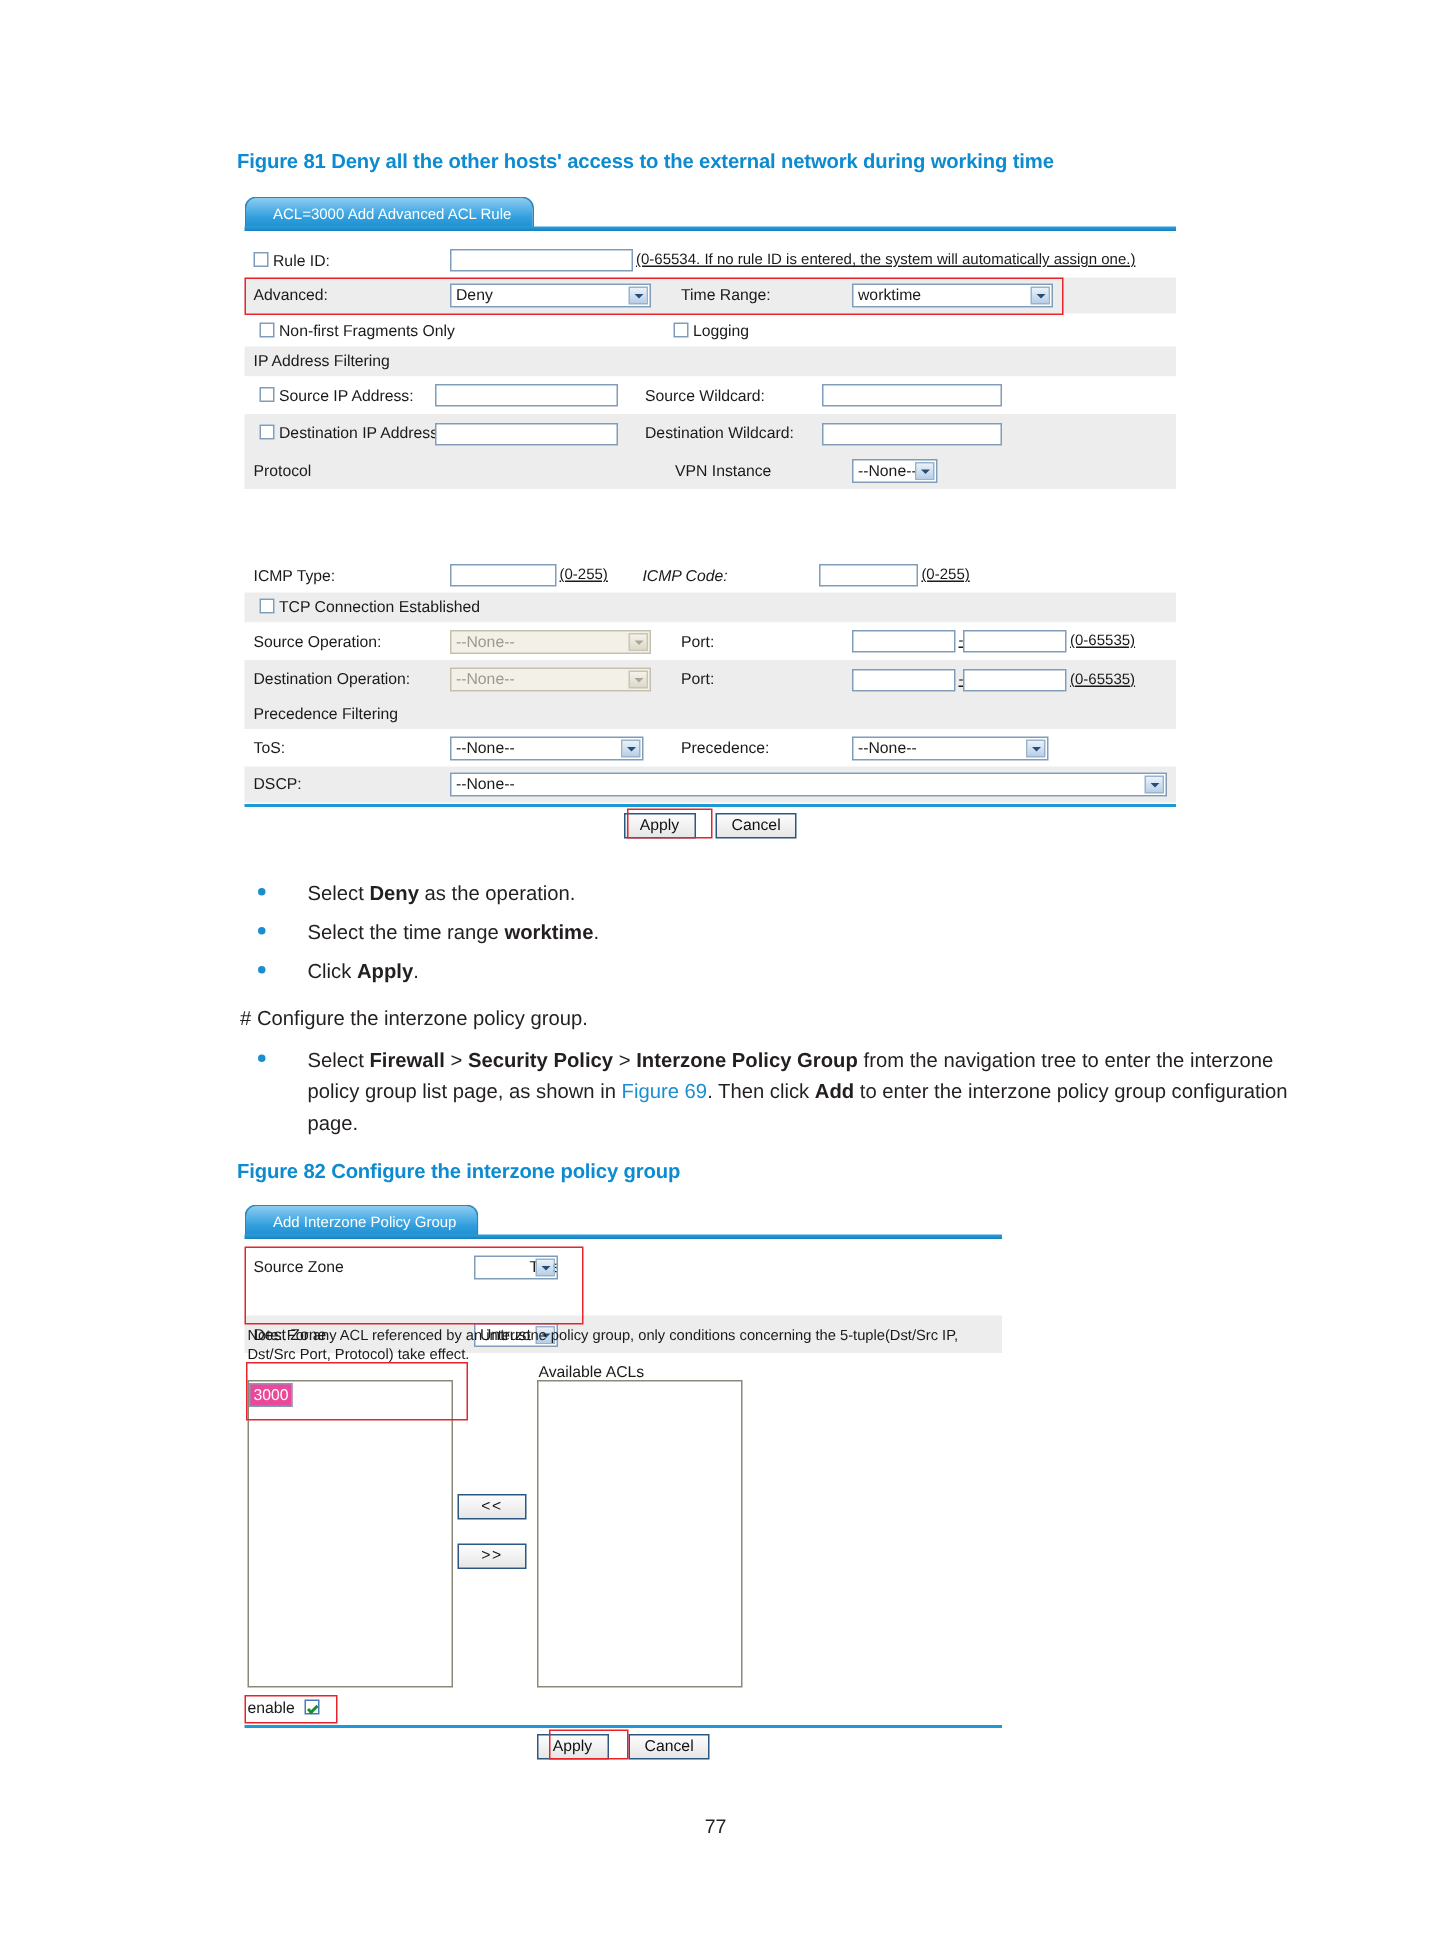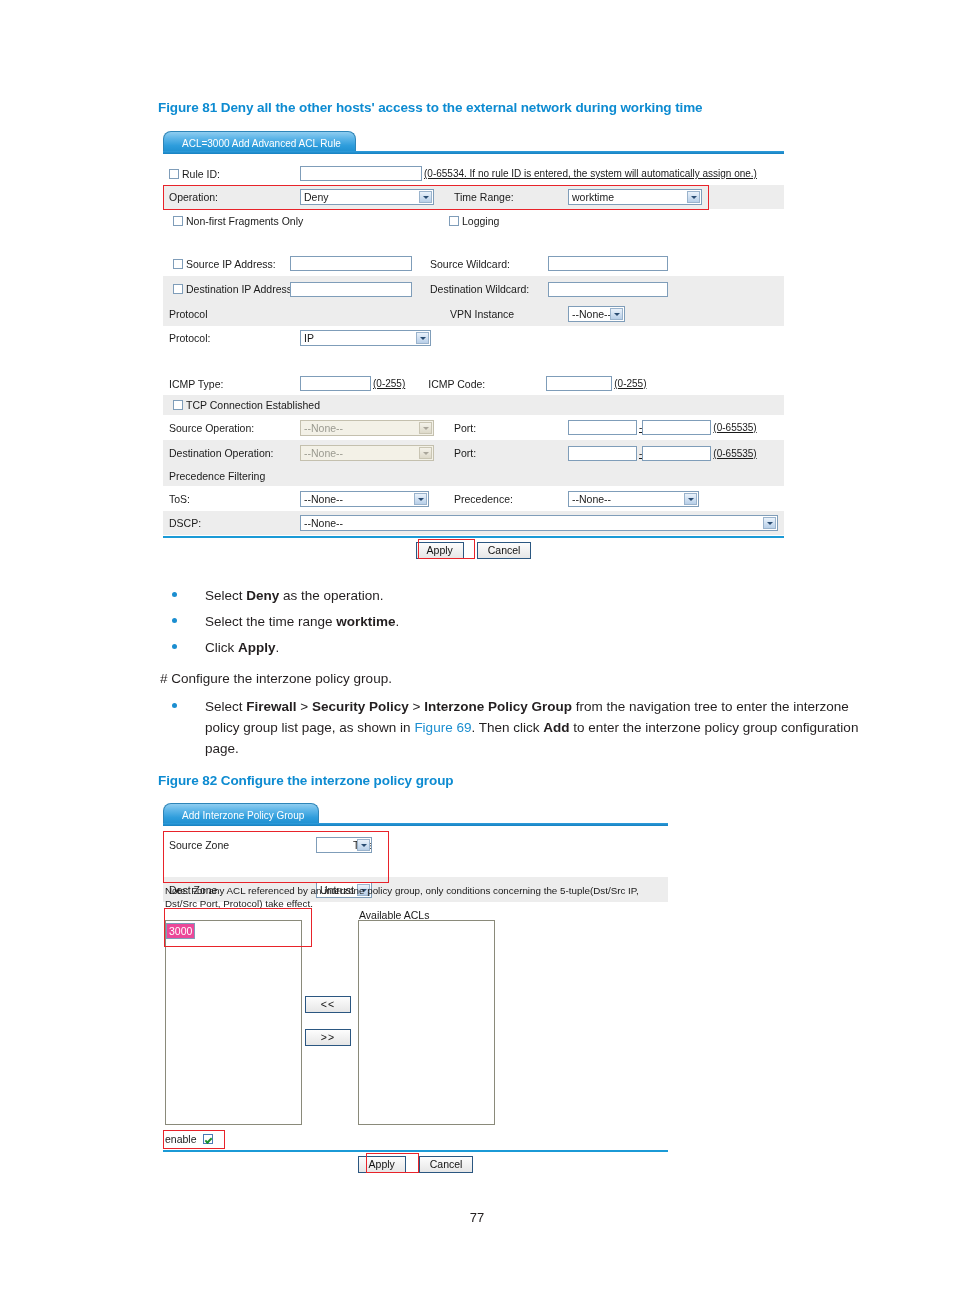--- a/index.html
+++ b/index.html
@@ -179,21 +179,21 @@
   <div class="row plain" style="left:163px;top:162px;width:621px;height:23px;position:absolute;">
     <div class="cell-label" style="width:137px;">
       <span class="cb"></span><span>Rule ID:</span>
     </div>
     <div style="width:0;"></div>
     <input class="tin" style="width: 122px;" type="text" value="">
     <span class="hint">(0-65534. If no rule ID is entered, the system will automatically assign one.)</span>
   </div>
 
   <div class="row alt" style="left:163px;top:185px;width:621px;height:24px;position:absolute;">
-    <div class="cell-label" style="width:137px;">Operation:</div>
+    <div class="cell-label" style="width:137px;">Advanced:</div>
     <div class="sel" style="width:134px;">
       <span>Deny</span>
       <span class="arw"></span>
     </div>
     <div style="width:14px;"></div>
     <div class="cell-label" style="width:120px;">Time Range:</div>
     <div class="sel" style="width:134px;">
       <span>worktime</span>
       <span class="arw"></span>
     </div>
@@ -202,20 +202,23 @@
 
   <div class="row plain" style="left:163px;top:210px;width:621px;height:21px;position:absolute;">
     <div class="cell-label indent" style="width:280px;">
       <span class="cb"></span><span>Non-first Fragments Only</span>
     </div>
     <div class="cell-label" style="width:200px;">
       <span class="cb"></span><span>Logging</span>
     </div>
   </div>
 
+  <div class="row section" style="left:163px;top:231px;width:621px;height:20px;position:absolute;">
+    <div class="cell-label">IP Address Filtering</div>
+  </div>
 
   <div class="row plain" style="left:163px;top:251px;width:621px;height:25px;position:absolute;">
     <div class="cell-label indent" style="width:127px;">
       <span class="cb"></span><span>Source IP Address:</span>
     </div>
     <input class="tin" style="width: 122px;" type="text" value="">
     <div style="width:12px;"></div>
     <div class="cell-label" style="width:124px;">Source Wildcard:</div>
     <input class="tin" style="width: 120px;" type="text" value="">
   </div>
@@ -232,35 +235,28 @@
 
   <div class="row section" style="left:163px;top:302px;width:621px;height:24px;position:absolute;">
     <div class="cell-label" style="width:281px;">Protocol</div>
     <div class="cell-label" style="width:124px;">VPN Instance</div>
     <div class="sel" style="width:57px;">
       <span>--None--</span>
       <span class="arw"></span>
     </div>
   </div>
 
-  <div class="row plain" style="left:163px;top:326px;width:621px;height:24px;position:absolute;">
-    <div class="cell-label" style="width:137px;">Protocol:</div>
-    <div class="sel" style="width:131px;">
-      <span>IP</span>
-      <span class="arw"></span>
-    </div>
-  </div>
 
 
   <div class="row plain" style="left:163px;top:372px;width:621px;height:23px;position:absolute;">
     <div class="cell-label" style="width:137px;">ICMP Type:</div>
     <input class="tin" style="width: 71px;" type="text" value="">
     <span class="hint">(0-255)</span>
     <div style="width:17px;"></div>
-    <div class="cell-label" style="width:124px;">ICMP Code:</div>
+    <div class="cell-label" style="width:124px;font-style:italic;">ICMP Code:</div>
     <input class="tin" style="width: 66px;" type="text" value="">
     <span class="hint">(0-255)</span>
   </div>
 
   <div class="row alt" style="left:163px;top:395px;width:621px;height:20px;position:absolute;">
     <div class="cell-label indent">
       <span class="cb"></span><span>TCP Connection Established</span>
     </div>
   </div>
 

